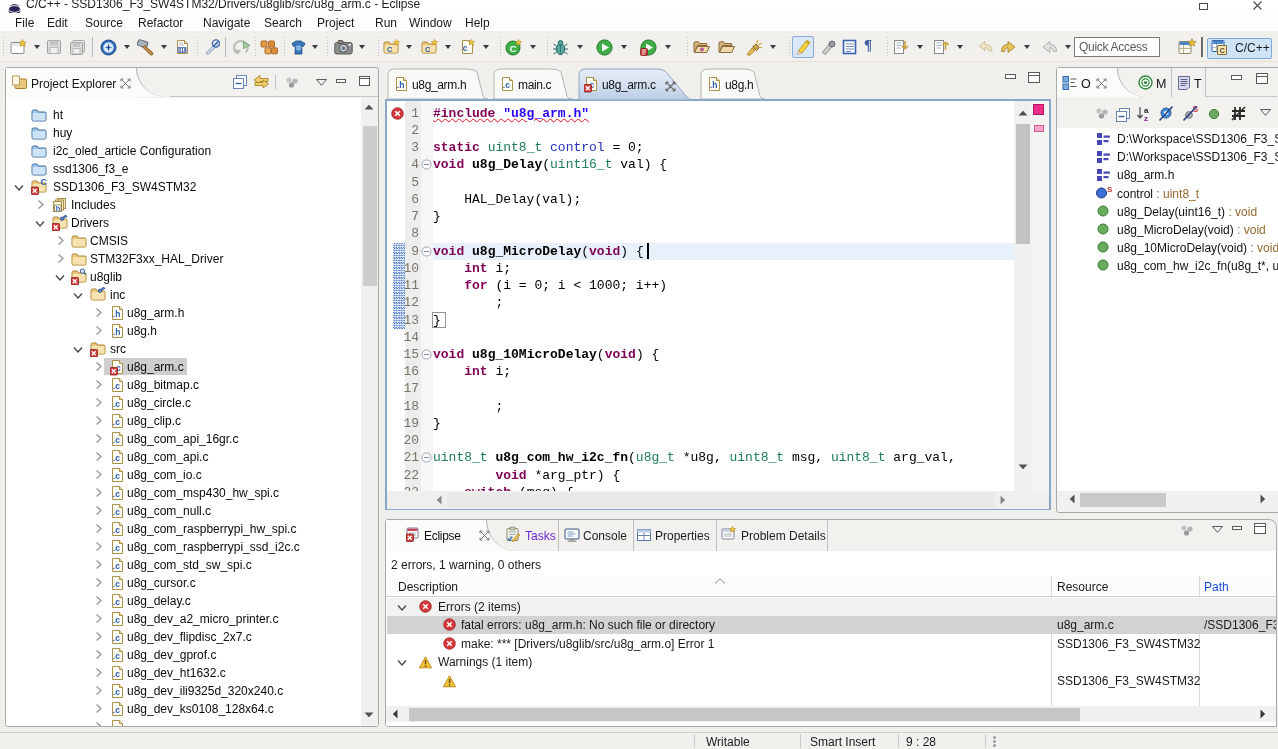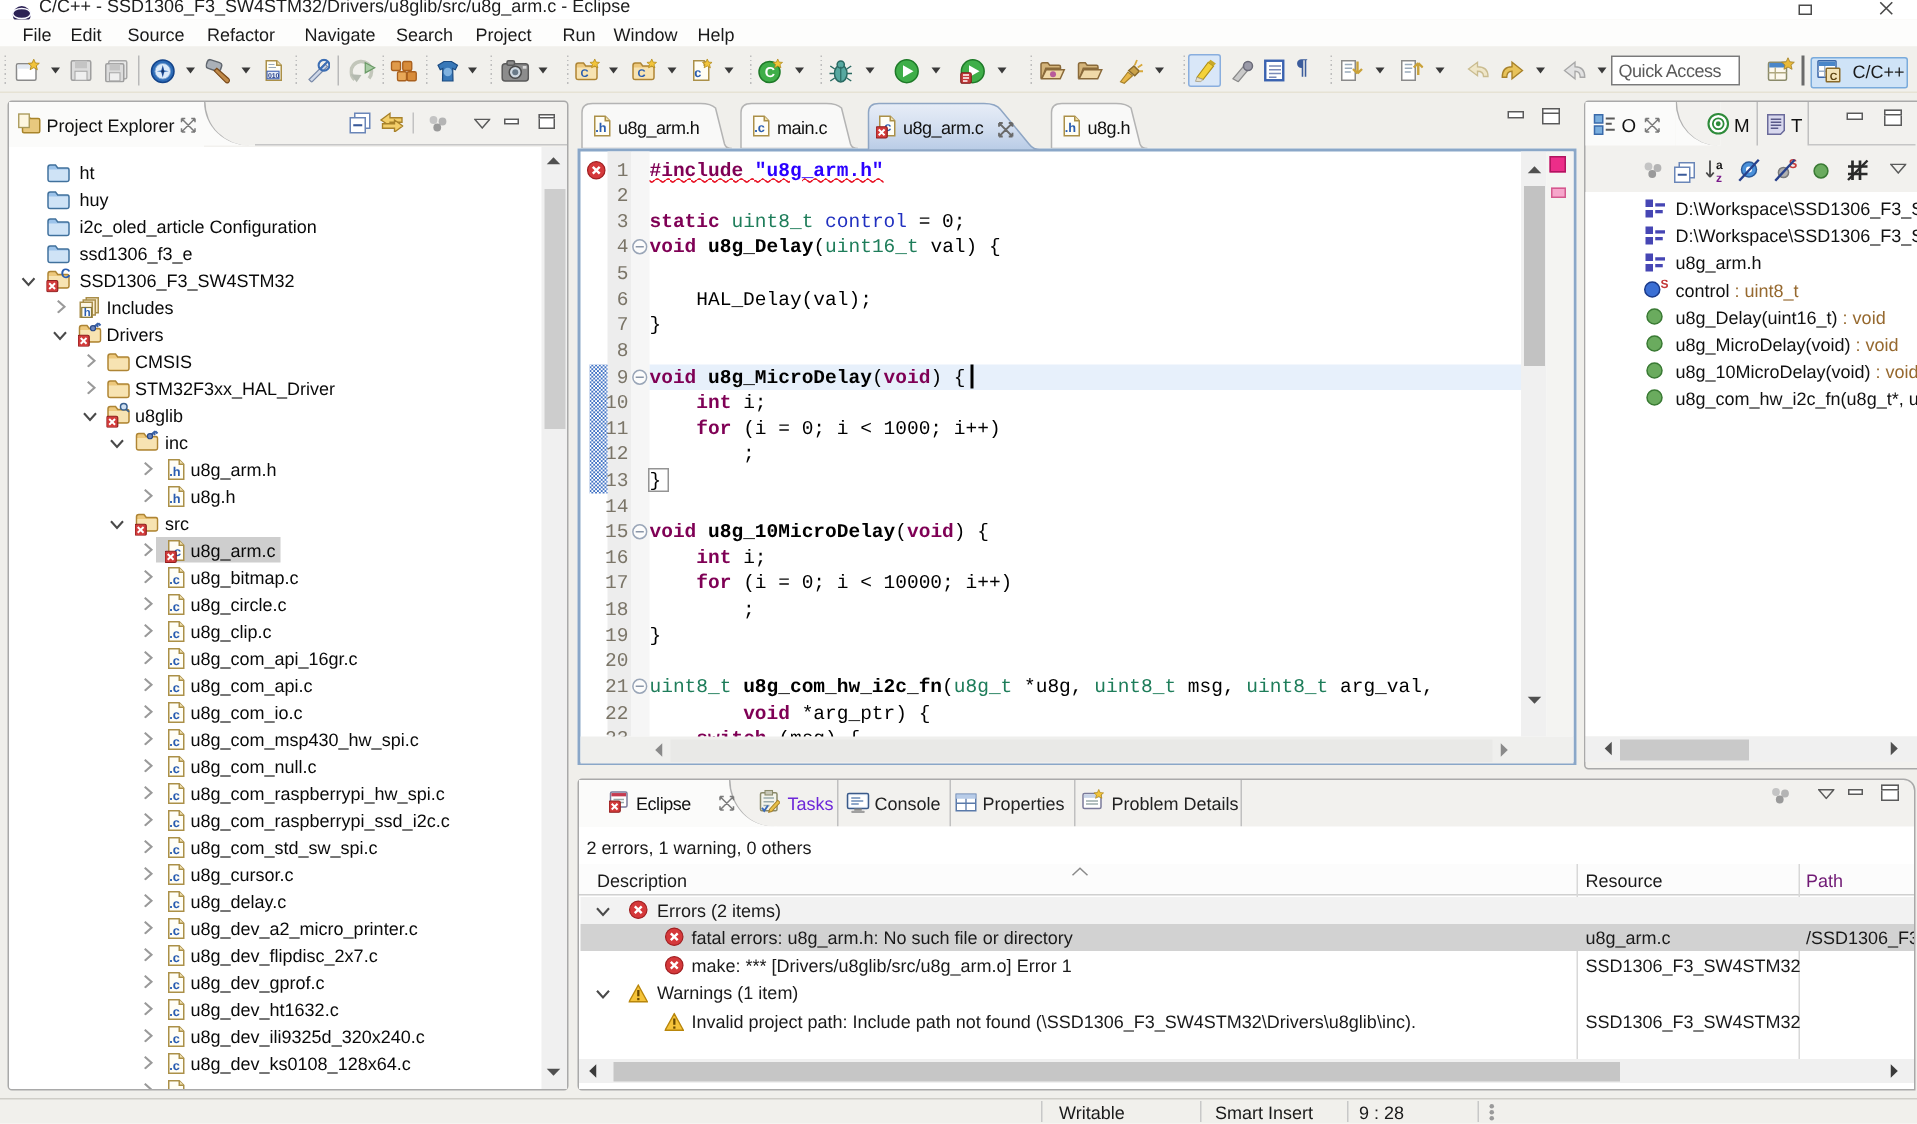--- a/index.html
+++ b/index.html
@@ -689,21 +689,20 @@
 <div class="lnum" style="left:395px;top:294.33px">12</div>
 <div class="codeline" style="top:294.33px">        ;</div>
 <div class="lnum" style="left:395px;top:311.56px">13</div>
 <div class="codeline" style="top:311.56px">}</div>
 <div class="lnum" style="left:395px;top:328.79px">14</div>
 <div class="lnum" style="left:395px;top:346.02px">15</div>
 <div class="codeline" style="top:346.02px"><span class="k">void</span> <span class="fn">u8g_10MicroDelay</span>(<span class="k">void</span>) {</div>
 <div class="lnum" style="left:395px;top:363.25px">16</div>
 <div class="codeline" style="top:363.25px">    <span class="k">int</span> i;</div>
 <div class="lnum" style="left:395px;top:380.48px">17</div>
-<div class="codeline" style="top:380.48px">    <span class="k">for</span> (i = 0; i &lt; 10000; i++)</div>
 <div class="lnum" style="left:395px;top:397.71px">18</div>
 <div class="codeline" style="top:397.71px">        ;</div>
 <div class="lnum" style="left:395px;top:414.94px">19</div>
 <div class="codeline" style="top:414.94px">}</div>
 <div class="lnum" style="left:395px;top:432.17px">20</div>
 <div class="lnum" style="left:395px;top:449.4px">21</div>
 <div class="codeline" style="top:449.4px"><span class="ty">uint8_t</span> <span class="fn">u8g_com_hw_i2c_fn</span>(<span class="ty">u8g_t</span> *u8g, <span class="ty">uint8_t</span> msg, <span class="ty">uint8_t</span> arg_val,</div>
 <div class="lnum" style="left:395px;top:466.63px">22</div>
 <div class="codeline" style="top:466.63px">        <span class="k">void</span> *arg_ptr) {</div>
 <div class="lnum" style="left:395px;top:483.86px">23</div>
@@ -928,21 +927,21 @@
 <div class="a" style="left:1254px;top:523px;width:12px;height:11px;border:1px solid #5a5a5a;background:#fff"></div>
     <div class="a" style="left:1254px;top:523px;width:12px;height:3.5px;background:#fff;border:1px solid #5a5a5a"></div>
 <div class="a" style="left:386px;top:551px;width:890px;height:175px;background:#fff"></div>
 <div class="a" style="left:391px;top:558px;font-size:12px;color:#1a1a1a">2 errors, 1 warning, 0 others</div>
 <div class="a" style="left:386px;top:576px;width:890px;height:21px;background:#fcfcfc;border-bottom:1px solid #d0d0d0"></div>
 <div class="a" style="left:398px;top:580px;font-size:12px;color:#1a1a1a">Description</div>
 <svg class="a" style="left:714px;top:578px;" width="12" height="6" viewBox="0 0 12 6">
       <path d="M1 5.5 L6 0.8 L11 5.5" fill="none" stroke="#8a8a8a"></path>
     </svg>
 <div class="a" style="left:1057px;top:580px;font-size:12px;color:#1a1a1a">Resource</div>
-<div class="a" style="left:1204px;top:580px;font-size:12px;color:#701a75">Path</div>
+<div class="a" style="left:1204px;top:580px;font-size:12px;color:#1d4ed8">Path</div>
 <div class="a" style="left:1051px;top:576px;width:1px;height:130px;background:#d8d8d8"></div>
 <div class="a" style="left:1199px;top:576px;width:1px;height:130px;background:#d8d8d8"></div>
 <div class="a" style="left:387px;top:616px;width:889px;height:18px;background:#d2d2d2"></div>
 <div class="a" style="left:387px;top:598px;width:889px;height:18px;background:#f2f2f2"></div>
 <svg class="a" style="left:397px;top:603px;" width="10" height="9" viewBox="0 0 10 9">
       <path d="M1 2.5 L5 7 L9 2.5" fill="none" stroke="#4a4a4a" stroke-width="1.4"></path>
     </svg>
 <svg class="a" style="left:419px;top:600px;" width="13" height="13" viewBox="0 0 13 13">
       <circle cx="6.5" cy="6.5" r="5.8" fill="#d5393b" stroke="#a02022" stroke-width="0.8"></circle>
       <path d="M4.2 4.2 L8.8 8.8 M8.8 4.2 L4.2 8.8" stroke="#fff" stroke-width="1.6"></path>
@@ -968,21 +967,20 @@
       <path d="M6.5 0.8 L12.6 11.8 L0.4 11.8 Z" fill="#f5c33a" stroke="#b8860b" stroke-width="0.9"></path>
       <rect x="5.8" y="4" width="1.5" height="4.2" fill="#6a4a00"></rect>
       <rect x="5.8" y="9.3" width="1.5" height="1.5" fill="#6a4a00"></rect>
     </svg>
 <div class="a" style="left:438px;top:653px;font-size:12px;height:18px;line-height:18px">Warnings (1 item)</div>
 <svg class="a" style="left:443px;top:674.5px;" width="13" height="13" viewBox="0 0 13 13">
       <path d="M6.5 0.8 L12.6 11.8 L0.4 11.8 Z" fill="#f5c33a" stroke="#b8860b" stroke-width="0.9"></path>
       <rect x="5.8" y="4" width="1.5" height="4.2" fill="#6a4a00"></rect>
       <rect x="5.8" y="9.3" width="1.5" height="1.5" fill="#6a4a00"></rect>
     </svg>
-<div class="a" style="left:461px;top:671.5px;font-size:12px;height:18px;line-height:18px">Invalid project path: Include path not found (\SSD1306_F3_SW4STM32\Drivers\u8glib\inc).</div>
 <div class="a" style="left:1057px;top:671.5px;font-size:12px;height:18px;line-height:18px">SSD1306_F3_SW4STM32</div>
 <div class="a" style="left:386px;top:706px;width:890px;height:16px;background:#f0f0f0"></div>
 <svg class="a" style="left:392px;top:709px;" width="6" height="10" viewBox="0 0 6 10">
       <path d="M5.5 0.5 L0.8 5 L5.5 9.5 Z" fill="#3a3a3a"></path>
     </svg>
 <div class="a" style="left:409px;top:707.5px;width:671px;height:13px;background:#c6c6c6"></div>
 <svg class="a" style="left:1260px;top:709px;" width="6" height="10" viewBox="0 0 6 10">
       <path d="M0.5 0.5 L5.2 5 L0.5 9.5 Z" fill="#3a3a3a"></path>
     </svg>
 <div class="a" style="left:0;top:732px;width:1278px;height:17px;background:#f1f0ec;border-top:1px solid #cfcdc7"></div>

